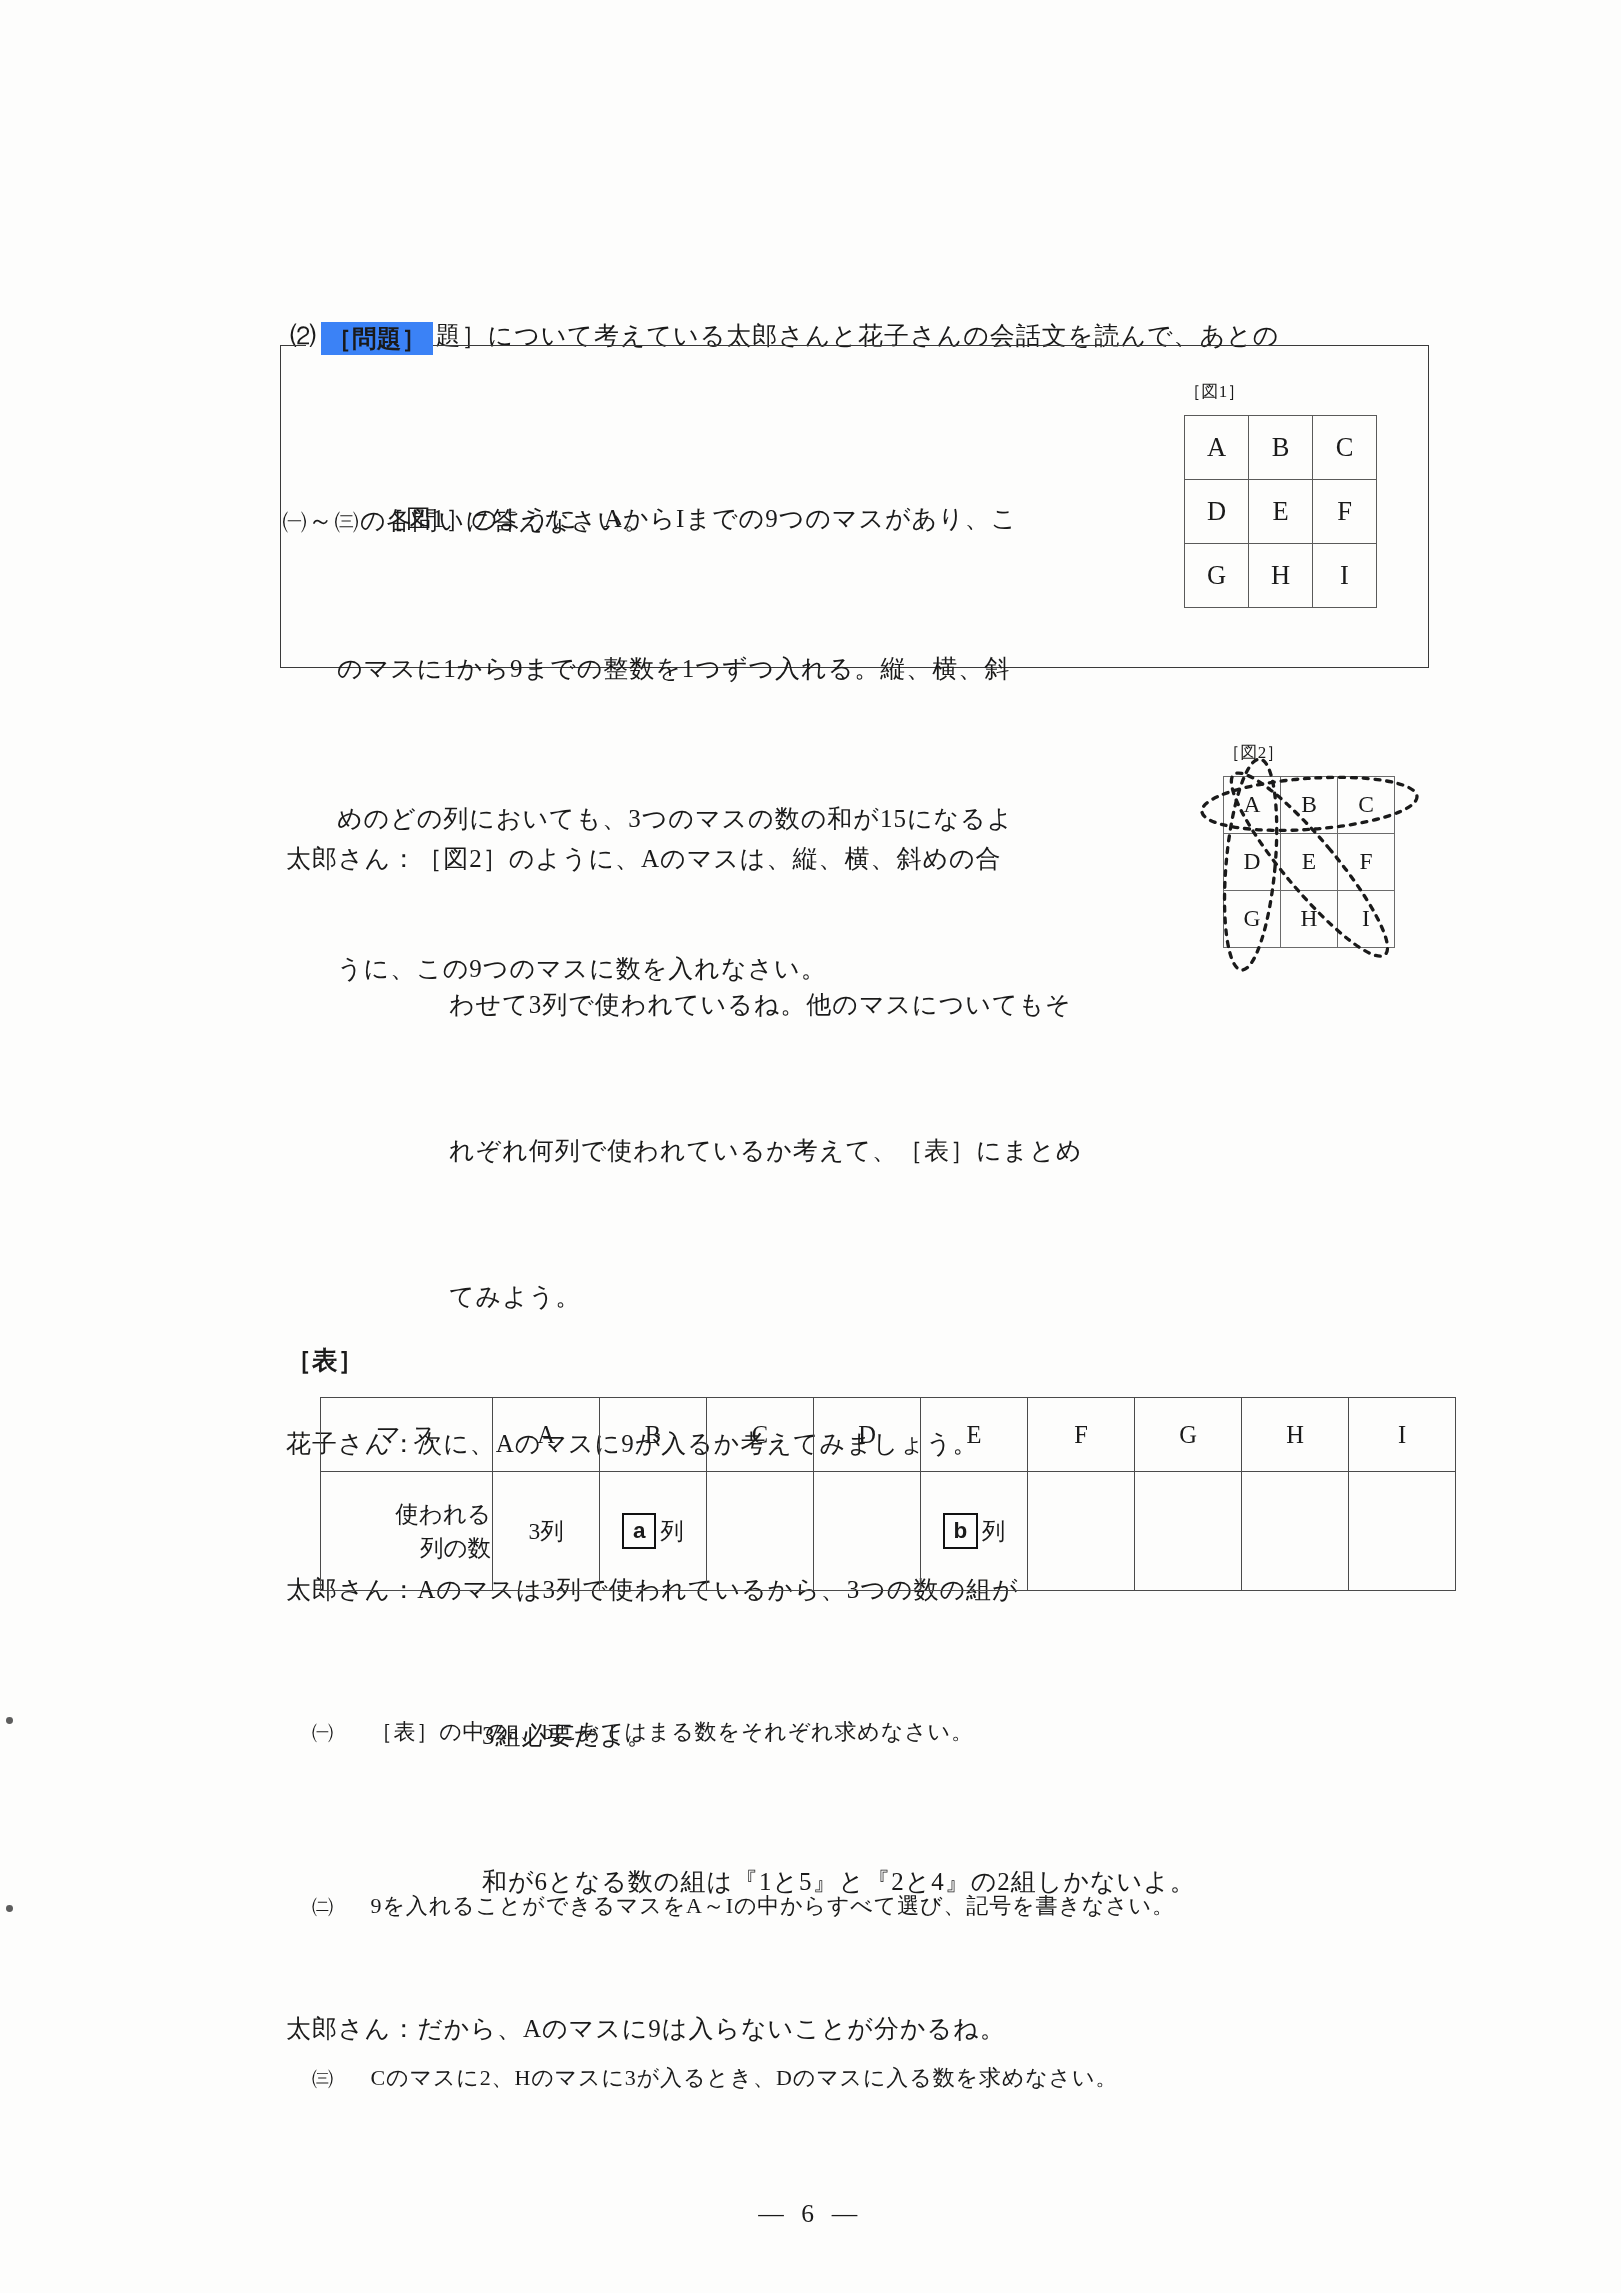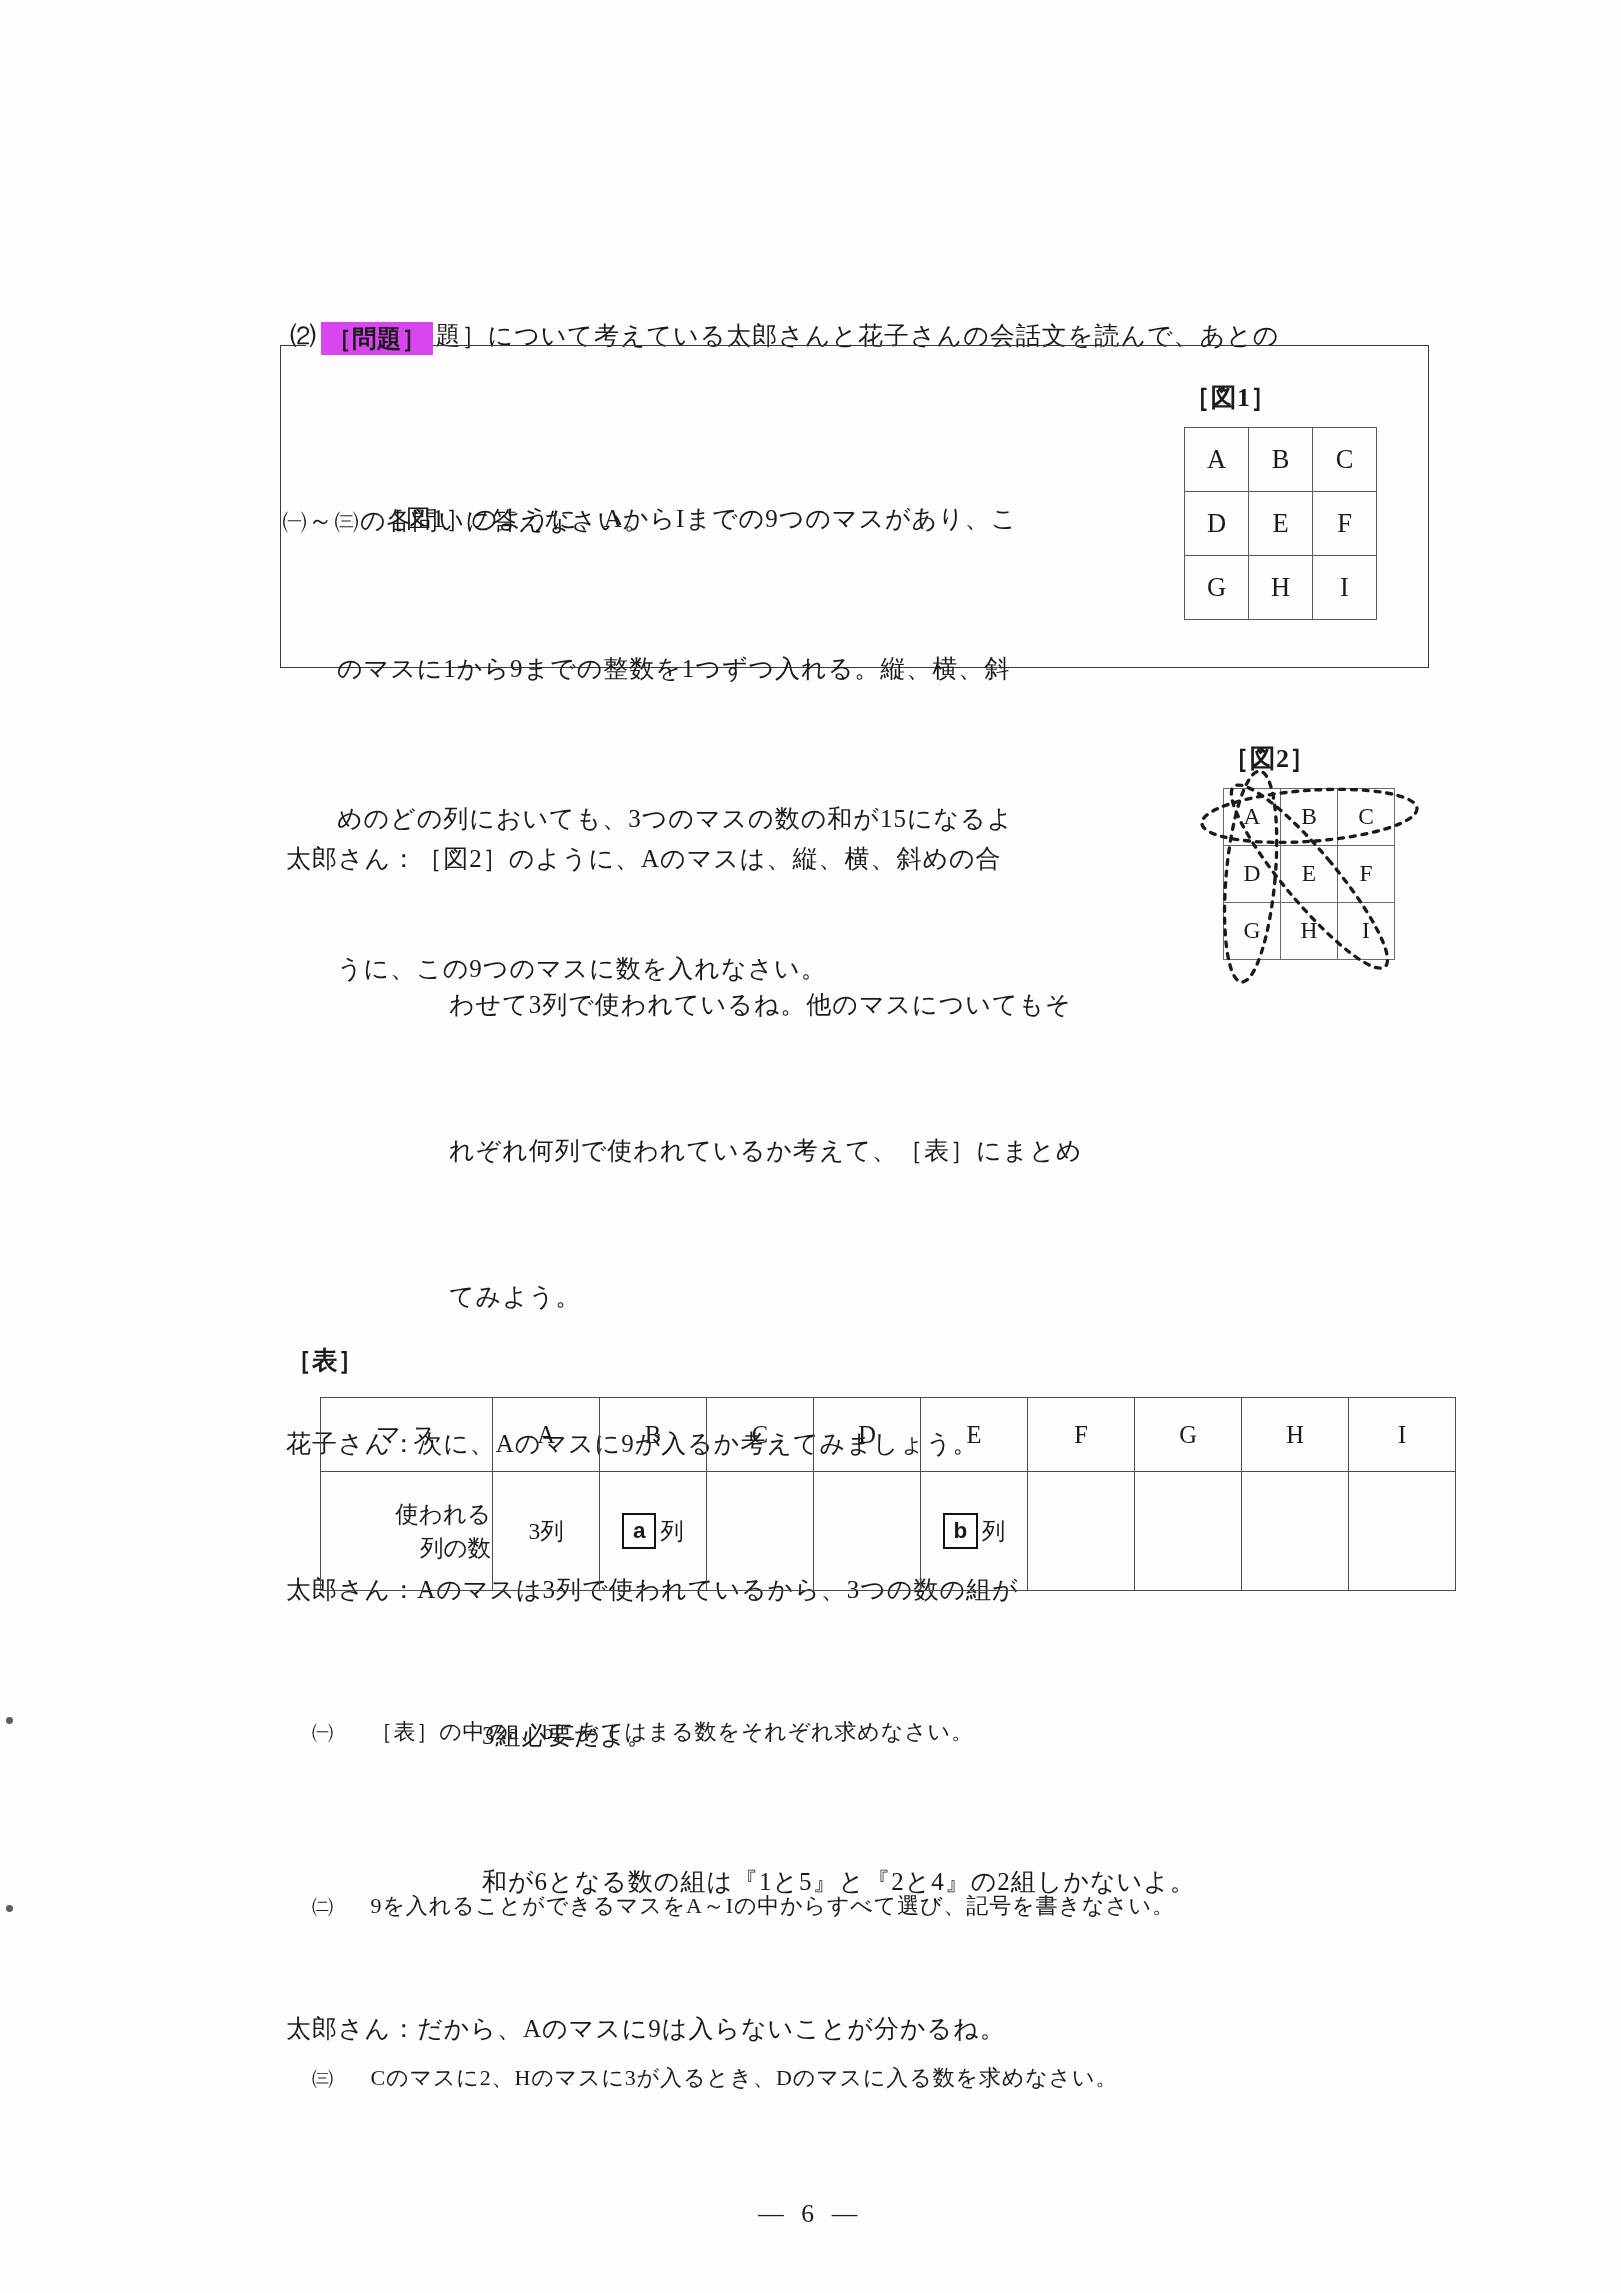--- a/index.html
+++ b/index.html
@@ -76,21 +76,21 @@
     position: absolute;
     left: 147px; top: 0; right: 0;
     border-top: 1.6px solid #3a3a3a;
   }
   #problem-box .legend {
     position: absolute;
     left: 41px;
     top: -23.5px;
     font-size: 24.5px;
     font-weight: 700;
-    background: #d946ef;
+    background: #3b82f6;
     padding: 0 5.9px;
     letter-spacing: 0.02em;
   }
   #problem-body {
     position: absolute;
     left: 57px;
     top: 49px;
     width: 814px;
     font-size: 25px;
     line-height: 2.0;
@@ -98,22 +98,22 @@
   #problem-body .pline { display: block; white-space: pre; }
   #problem-body .pline.first { text-indent: 43px; }
 
   
   #fig1 {
     position: absolute;
     left: 1184px;
     top: 380px;
   }
   .fig-label {
-    font-size: 26px;
-    font-weight: 700;
+    font-size: 17px;
+    font-weight: 400;
     letter-spacing: 0.02em;
     margin-bottom: 11.8px;
     white-space: pre;
   }
   table.grid {
     border-collapse: collapse;
   }
   table.grid td {
     width: 61px;
     height: 61px;

